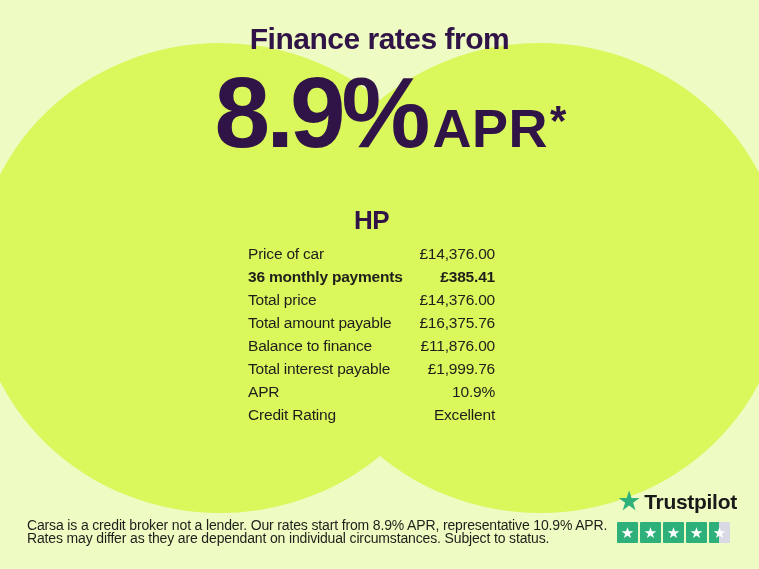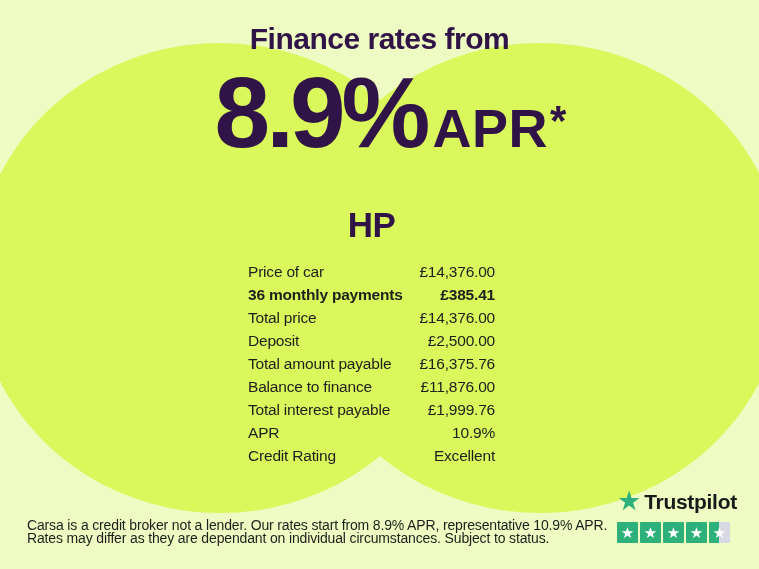--- a/index.html
+++ b/index.html
@@ -74,26 +74,26 @@
     margin-left: 2px;
   }
 
   .finance-panel {
     position: absolute;
     left: 248px; top: 205px;
     width: 247px;
   }
   .finance-title {
     text-align: center;
-    font-size: 35px;
+    font-size: 26px;
     font-weight: 800;
     color: var(--heading-purple);
     letter-spacing: -0.5px;
   }
-  .finance-table { margin-top: 18px; }
+  .finance-table { margin-top: 9px; }
   .trow {
     display: flex;
     justify-content: space-between;
     align-items: baseline;
     height: 23px;
     font-size: 15.5px;
     color: var(--body-text);
     letter-spacing: -0.2px;
   }
   .trow .tlabel { text-align: left; }
@@ -180,24 +180,20 @@
         </div>
         <div class="trow row-bold">
           <span class="tlabel">36 monthly payments</span>
           <span class="tvalue">£385.41</span>
         </div>
         <div class="trow">
           <span class="tlabel">Total price</span>
           <span class="tvalue">£14,376.00</span>
         </div>
         <div class="trow">
-          <span class="tlabel">Deposit</span>
-          <span class="tvalue">£2,500.00</span>
-        </div>
-        <div class="trow">
           <span class="tlabel">Total amount payable</span>
           <span class="tvalue">£16,375.76</span>
         </div>
         <div class="trow">
           <span class="tlabel">Balance to finance</span>
           <span class="tvalue">£11,876.00</span>
         </div>
         <div class="trow">
           <span class="tlabel">Total interest payable</span>
           <span class="tvalue">£1,999.76</span>

